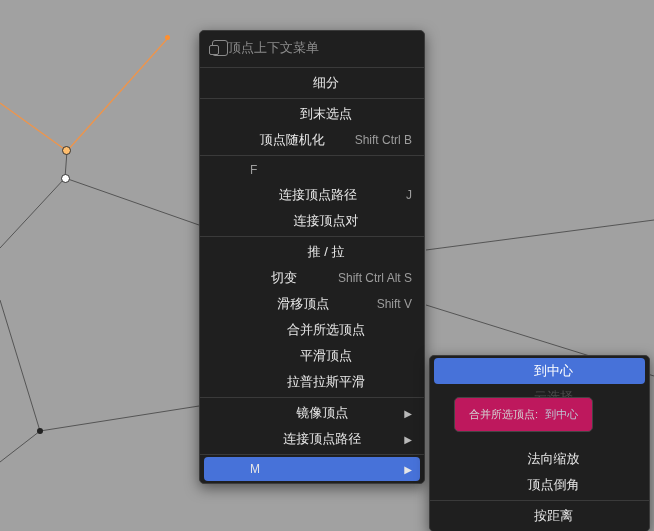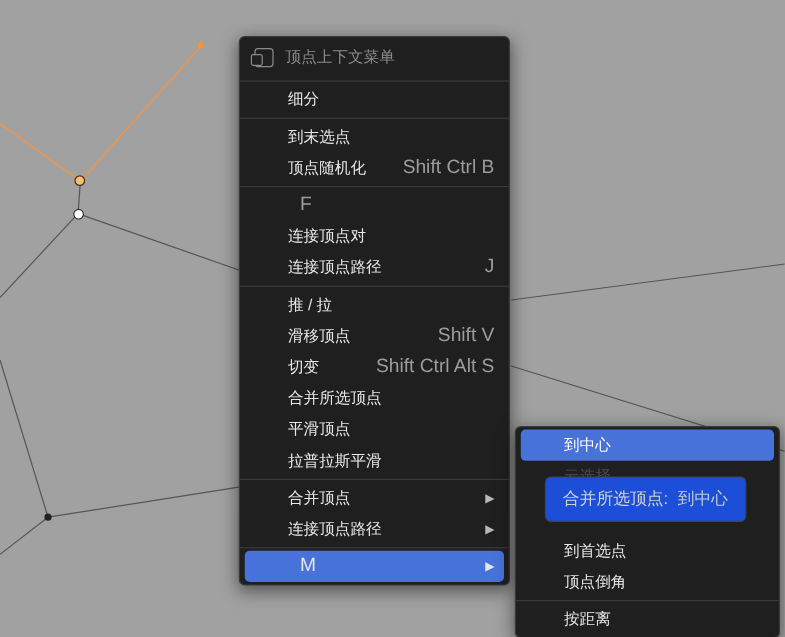--- a/index.html
+++ b/index.html
@@ -21,21 +21,20 @@
     border-radius: 5px;
     box-shadow: 0 4px 14px rgba(0,0,0,.5);
     padding: 2px 0;
   }
   .menu.main { left: 199px; top: 30px; width: 226px; }
   .menu.sub  { left: 429px; top: 355px; width: 221px; }
 
   .menu-header {
     display: flex;
     align-items: center;
-    gap: 10px;
     padding: 6px 12px 8px 12px;
     color: #8b8b8b;
   }
   .menu-header .hicon {
     width: 16px; height: 16px; border: 1.5px solid #8b8b8b; border-radius: 3px;
     position: relative;
   }
   .menu-header .hicon::after {
     content: ""; position: absolute; width: 8px; height: 8px;
     border: 1.5px solid #8b8b8b; border-radius: 2px;
@@ -46,48 +45,48 @@
 
   .item {
     display: flex;
     align-items: center;
     padding: 4px 12px 4px 40px;
     min-height: 24px;
     position: relative;
     color: #e8e8e8;
     white-space: nowrap;
   }
-  .item .label { flex: 1; text-align: left; }
-  .item .shortcut { color: #9d9d9d; font-size: 16px; margin-left: 10px; }
+  .item .label { flex: 1; text-align: center; }
+  .item .shortcut { color: #9d9d9d; font-size: 12px; margin-left: 10px; }
   .item .caret {
     margin-left: auto;
     color: #b8b8b8;
     font-size: 10px;
   }
   .item.highlight {
     background: #4772d9;
     color: #ffffff;
     border-radius: 4px;
     margin: 0 4px;
     padding-left: 36px;
     padding-right: 8px;
   }
   .item.highlight .shortcut, .item.highlight .caret { color: #e6e6e6; }
 
   .item.dim { color: #9d9d9d; }
 
   .tooltip {
     position: absolute;
     left: 454px; top: 397px;
-    background: #1d4ed8;
+    background: #be185d;
     border: 1px solid #444;
     border-radius: 5px;
     padding: 9px 14px;
     color: #d3d3d3;
-    font-size: 14px;
+    font-size: 11px;
     white-space: nowrap;
   }
   .tooltip .val { color: #bec9d7; margin-left: 4px; }
 
   .vertex { position:absolute; border-radius:50%; }
   .v-sel { width:9px; height:9px; background:#fff; border:1px solid #333; }
   .v-orange { width:5px; height:5px; background:#ff9030; }
   .v-dark { width:6px; height:6px; background:#222; }
 </style>
 </head>
@@ -130,52 +129,52 @@
   <div class="item">
     <span class="label">顶点随机化</span>
     <span class="shortcut">Shift Ctrl B</span>
   </div>
   <div class="sep"></div>
 
   <div class="item">
     <span class="shortcut">F</span>
   </div>
   <div class="item">
-    <span class="label">连接顶点对</span>
-  </div>
-  <div class="item">
     <span class="label">连接顶点路径</span>
     <span class="shortcut">J</span>
   </div>
+  <div class="item">
+    <span class="label">连接顶点对</span>
+  </div>
   <div class="sep"></div>
 
   <div class="item">
     <span class="label">推 / 拉</span>
+  </div>
+  <div class="item">
+    <span class="label">切变</span>
+    <span class="shortcut">Shift Ctrl Alt S</span>
   </div>
   <div class="item">
     <span class="label">滑移顶点</span>
     <span class="shortcut">Shift V</span>
   </div>
   <div class="item">
-    <span class="label">切变</span>
-    <span class="shortcut">Shift Ctrl Alt S</span>
-  </div>
-  <div class="item">
     <span class="label">合并所选顶点</span>
   </div>
   <div class="item">
     <span class="label">平滑顶点</span>
   </div>
   <div class="item">
     <span class="label">拉普拉斯平滑</span>
   </div>
   <div class="sep"></div>
 
   <div class="item">
-    <span class="label">合并顶点</span>
+    <span class="label">镜像顶点</span>
     <span class="caret">▶</span>
   </div>
   <div class="item">
     <span class="label">连接顶点路径</span>
     <span class="caret">▶</span>
   </div>
   <div class="sep"></div>
 
   <div class="item highlight">
     <span class="shortcut">M</span>
@@ -185,21 +184,21 @@
 
 <div class="menu sub">
   <div class="item highlight">
     <span class="label">到中心</span>
   </div>
   <div class="item dim" style="opacity:.35;">
     <span class="label">云选择</span>
   </div>
   <div style="height:36px"></div>
   <div class="item">
-    <span class="label">到首选点</span>
+    <span class="label">法向缩放</span>
   </div>
   <div class="item">
     <span class="label">顶点倒角</span>
   </div>
   <div class="sep"></div>
   <div class="item">
     <span class="label">按距离</span>
   </div>
 </div>
 

